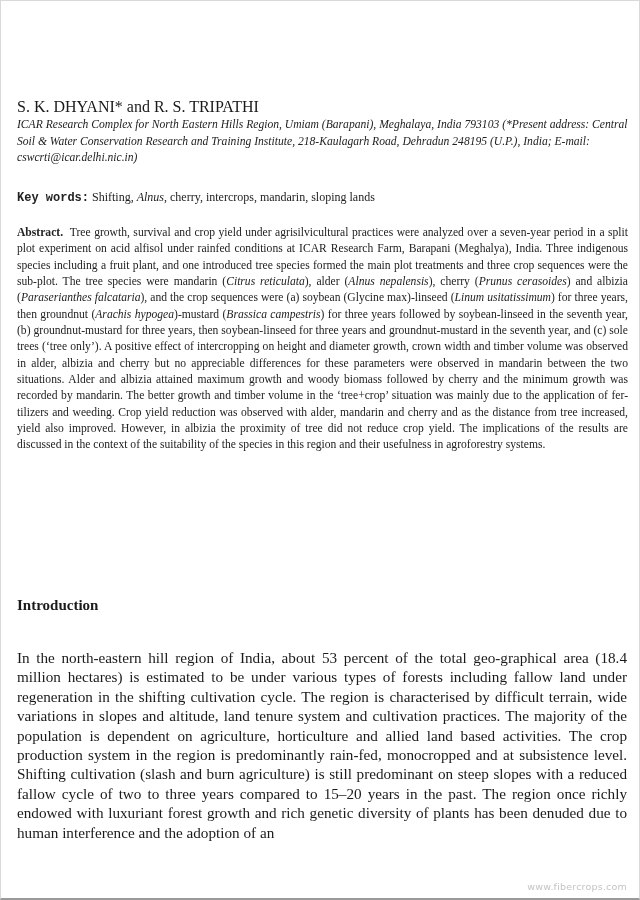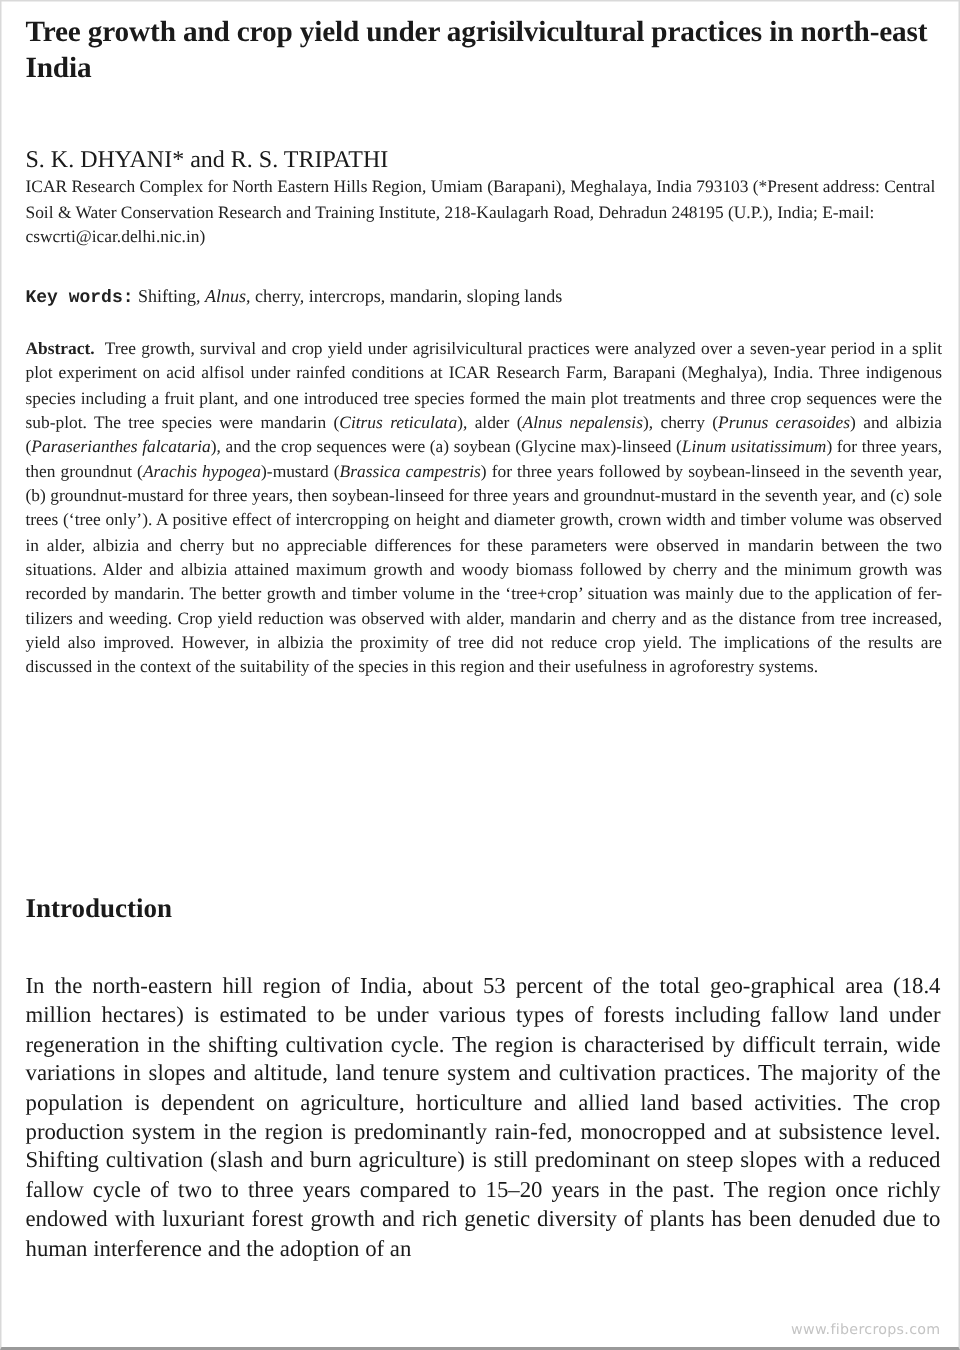--- a/index.html
+++ b/index.html
@@ -14,53 +14,52 @@
       position: absolute; left: 16px; top: 9px; width: 610px;
       font-size: 19.5px; font-weight: bold; line-height: 24px; letter-spacing: -0.1px;
       color: #1a1a1a;
     }
     .authors {
       position: absolute; left: 16px; top: 97px;
       font-size: 16px; line-height: 18px; color: #1a1a1a;
     }
     .affil {
       position: absolute; left: 16px; top: 116px; width: 612px;
-      font-size: 11.6px; line-height: 16.5px; color: #222;
+      font-size: 11.6px; font-style: italic; line-height: 16.5px; color: #222;
     }
     .keywords {
       position: absolute; left: 16px; top: 188px; width: 612px;
       font-size: 12px; line-height: 16px; color: #222;
     }
     .keywords .kw-label { font-weight: bold; font-family: Liberation Mono, monospace; }
     .abstract {
       position: absolute; left: 16px; top: 224px; width: 611px;
       font-size: 11.6px; line-height: 16.35px; text-align: justify; color: #222;
     }
     .abstract .abs-label { font-weight: bold; }
     .intro-heading {
       position: absolute; left: 16px; top: 594px;
-      font-size: 18px; font-weight: bold; line-height: 20px; color: #1a1a1a;
+      font-size: 15px; font-weight: bold; line-height: 20px; color: #1a1a1a;
     }
     .intro-body {
       position: absolute; left: 16px; top: 631px; width: 610px;
       font-size: 15.2px; line-height: 19.4px; text-align: justify; color: #1a1a1a; margin-top: 16px;
     }
     .watermark {
       position: absolute; right: 12px; top: 880px;
       font-family: "DejaVu Sans", sans-serif; font-size: 9.5px; color: #c4c4c4;
       letter-spacing: 0.2px;
       text-align: center;
     }
     i { font-style: italic; }
   </style>
 </head>
 <body>
 
 <div class="page">
-  <div class="title">Tree growth and crop yield under agrisilvicultural practices in north-east India</div>
 
   <div class="authors">S. K. DHYANI* and R. S. TRIPATHI</div>
 
   <div class="affil">ICAR Research Complex for North Eastern Hills Region, Umiam (Barapani), Meghalaya, India 793103 (*Present address: Central Soil &amp; Water Conservation Research and Training Institute, 218-Kaulagarh Road, Dehradun 248195 (U.P.), India; E-mail: cswcrti@icar.delhi.nic.in)</div>
 
   <div class="keywords">
     <span class="kw-label">Key words:</span>
     <span>Shifting,</span>
     <i>Alnus</i><span>, cherry, intercrops, mandarin, sloping lands</span>
   </div>

